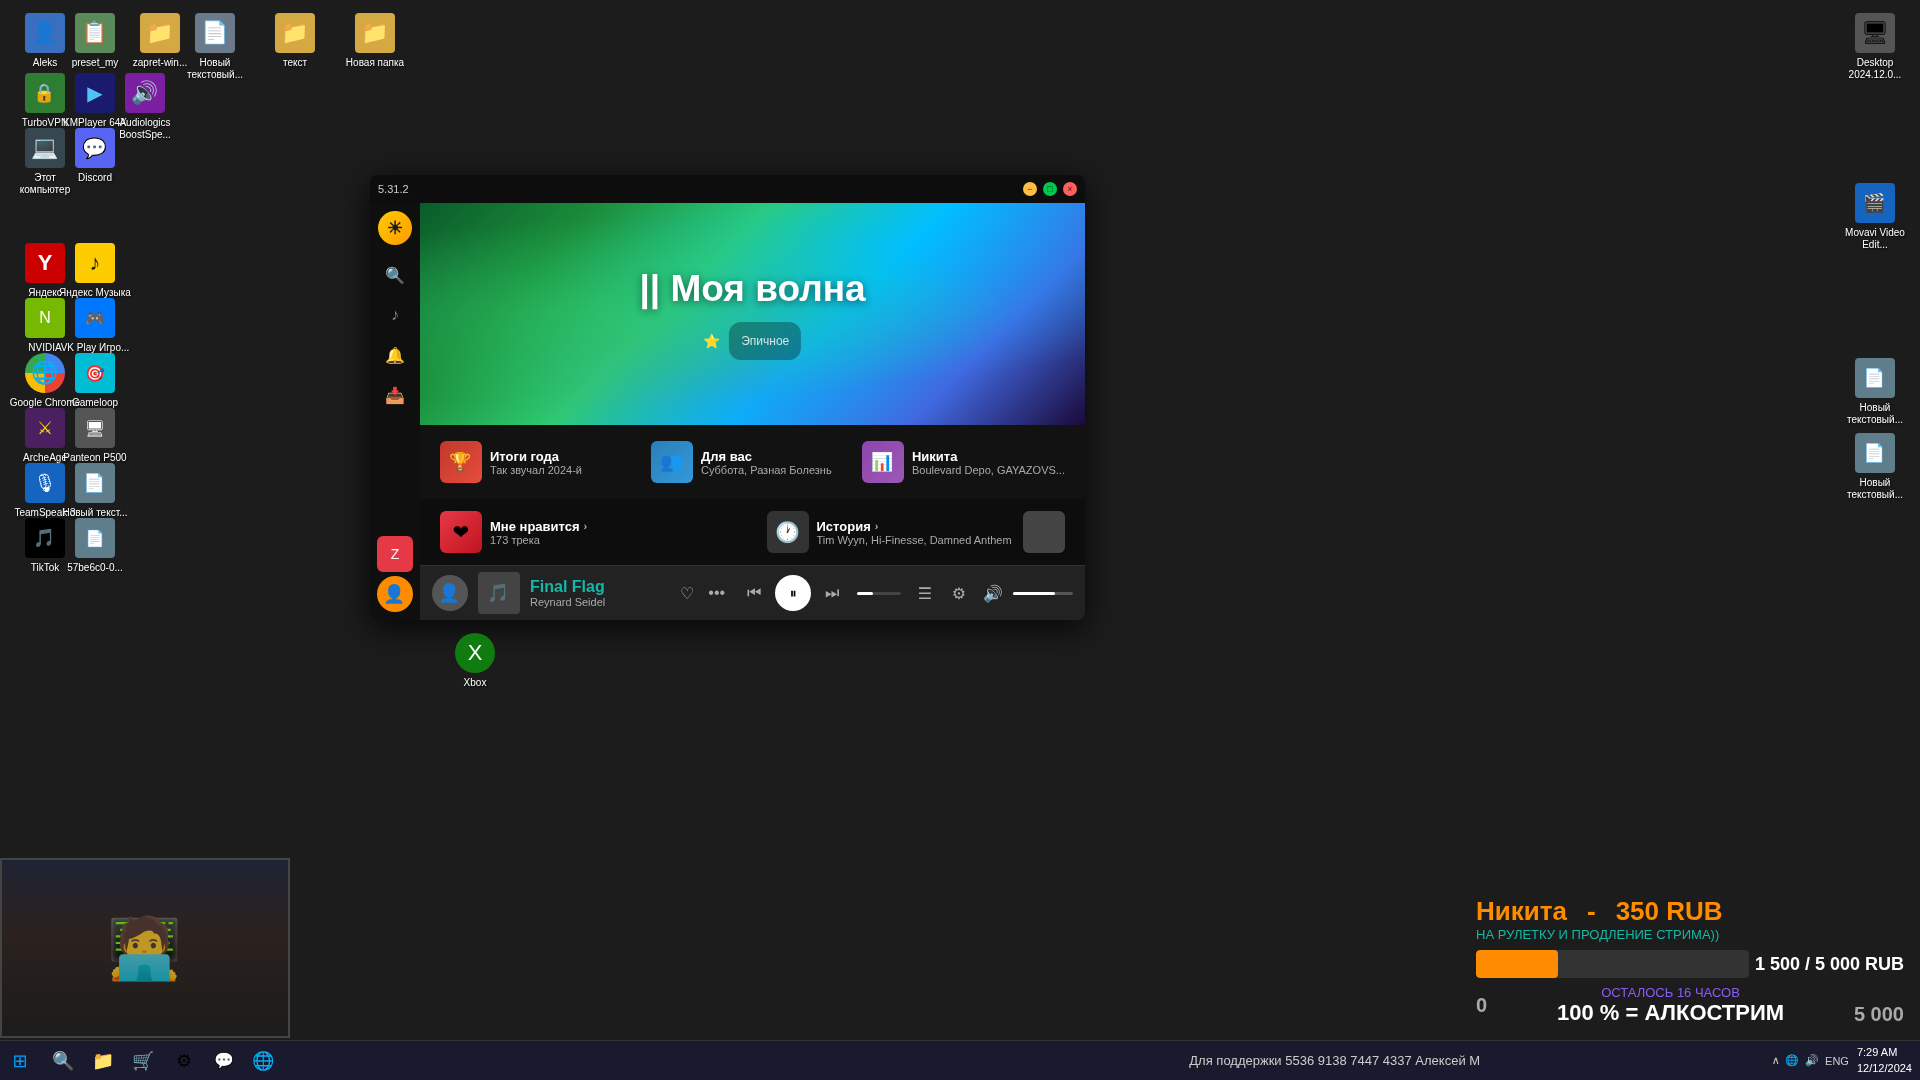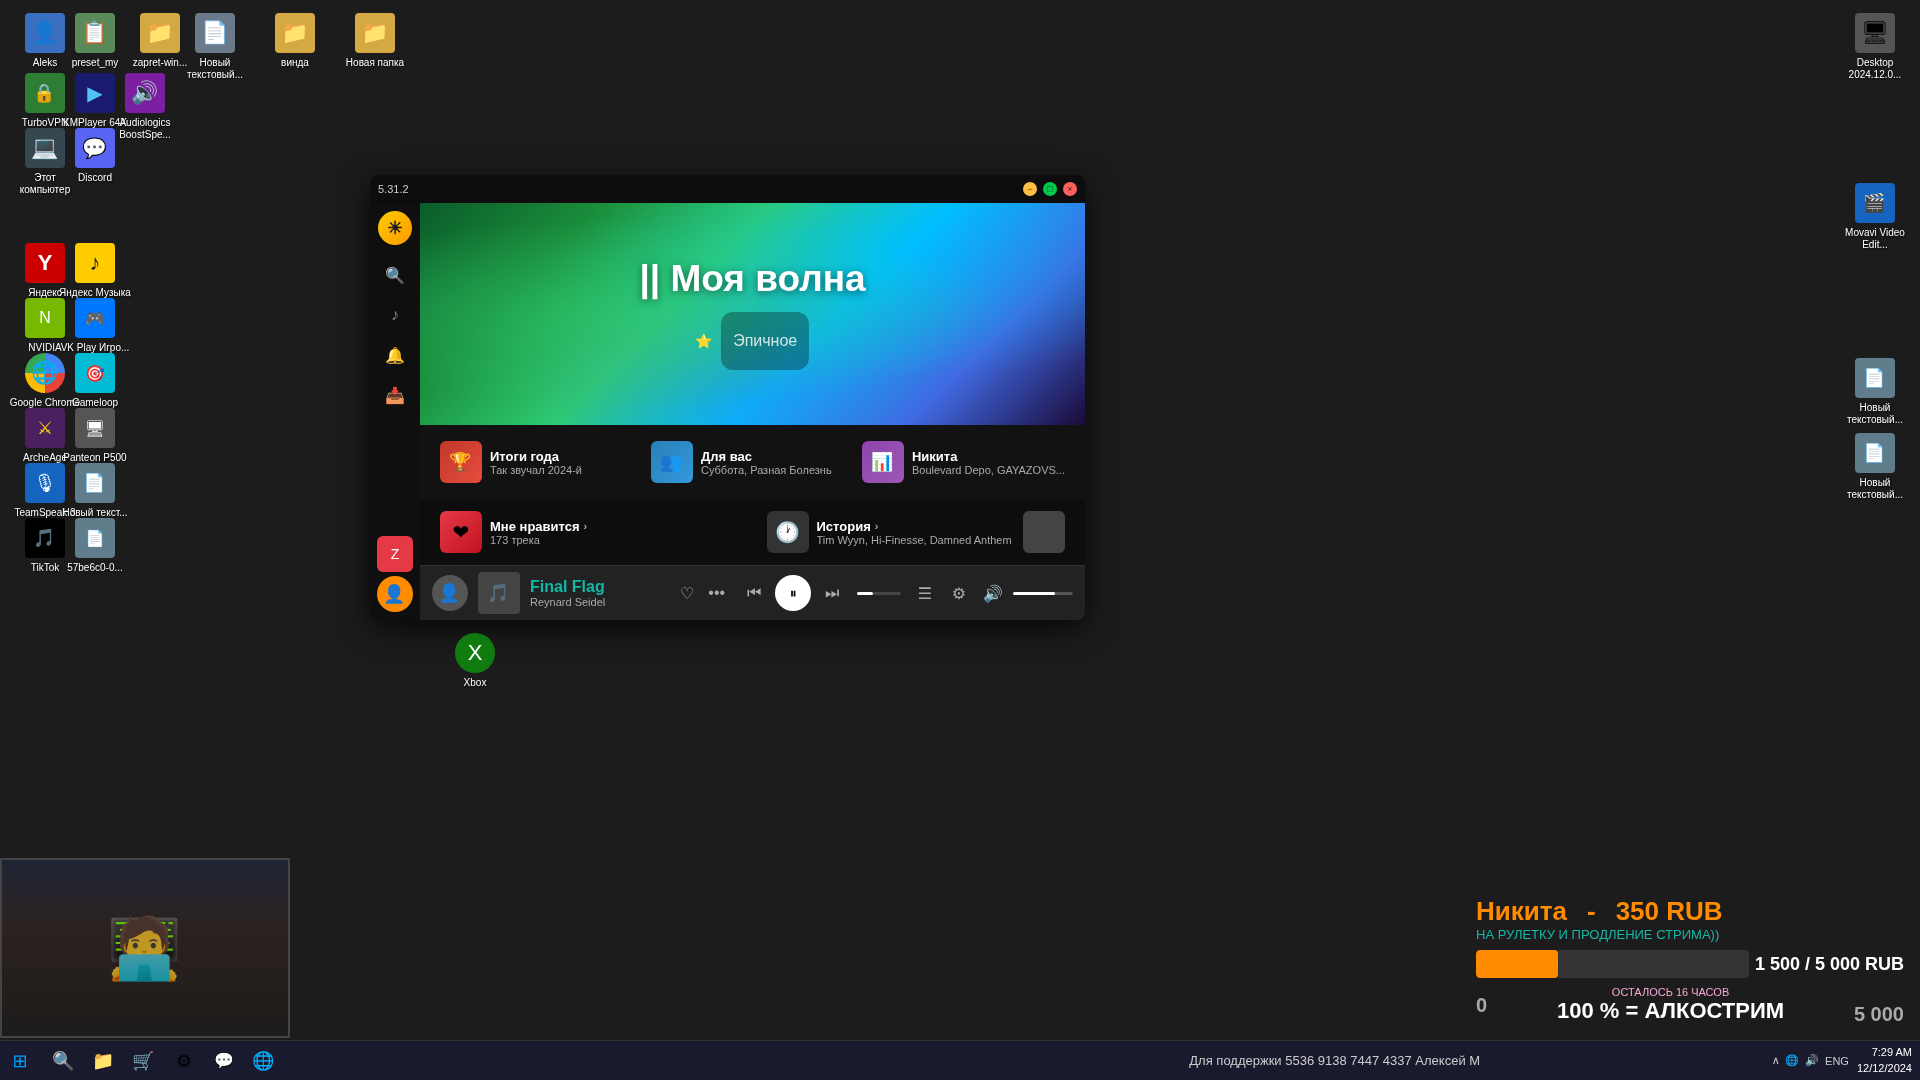--- a/index.html
+++ b/index.html
@@ -101,21 +101,21 @@
       padding: 0 8px;
     }
     .taskbar-tray-item {
       font-size: 11px;
       color: #ccc;
       cursor: pointer;
     }
     .taskbar-clock {
       font-size: 11px;
       color: #fff;
-      text-align: right;
+      text-align: left;
       padding-right: 8px;
       line-height: 1.4;
     }
     .taskbar-support-text {
       position: absolute;
       bottom: 10px;
       left: 0;
       right: 0;
       text-align: center;
       font-size: 13px;
@@ -265,24 +265,24 @@
       white-space: nowrap;
     }
     .hero-subtitle {
       margin-top: 12px;
       display: flex;
       align-items: center;
       justify-content: center;
       gap: 8px;
     }
     .hero-subtitle-text {
-      font-size: 16px;
+      font-size: 12px;
       color: rgba(255,255,255,0.8);
       background: rgba(0,0,0,0.3);
-      padding: 20px 12px;
+      padding: 12px 12px;
       border-radius: 12px;
     }
     .hero-star {
       font-size: 14px;
     }
 
     
     .music-cards {
       display: flex;
       gap: 0;
@@ -629,21 +629,21 @@
     <div class="desktop-icon" style="top:5px;left:120px;">
       <div class="icon-img" style="background:#d4a843;">📁</div>
       <span class="icon-label">zapret-win...</span>
     </div>
     <div class="desktop-icon" style="top:5px;left:175px;">
       <div class="icon-img" style="background:#6a7a8a;">📄</div>
       <span class="icon-label">Новый текстовый...</span>
     </div>
     <div class="desktop-icon" style="top:5px;left:255px;">
       <div class="icon-img" style="background:#d4a843;">📁</div>
-      <span class="icon-label">винда</span>
+      <span class="icon-label">текст</span>
     </div>
     <div class="desktop-icon" style="top:5px;left:335px;">
       <div class="icon-img" style="background:#d4a843;">📁</div>
       <span class="icon-label">Новая папка</span>
     </div>
 
     <div class="desktop-icon" style="top:65px;left:5px;">
       <div class="icon-img" style="background:#2e7d32; color:#fff; font-size:18px;">🔒</div>
       <span class="icon-label">TurboVPN</span>
     </div>
@@ -892,21 +892,21 @@
     <div class="donation-subtitle">НА РУЛЕТКУ И ПРОДЛЕНИЕ СТРИМА))</div>
     <div class="donation-bar-container">
       <div class="donation-bar-bg">
         <div class="donation-bar-fill" style="width:30%;"></div>
       </div>
       <span class="donation-amount">1 500 / 5 000 RUB</span>
     </div>
     <div class="donation-stats">
       <span class="donation-stats-left">0</span>
       <div style="text-align:center;">
-        <div style="font-size:11px; color:#f9a8d4;">ОСТАЛОСЬ 16 ЧАСОВ</div>
+        <div style="font-size:13px; color:#8b5cf6;">ОСТАЛОСЬ 16 ЧАСОВ</div>
         <div class="donation-stats-pct">100 % = АЛКОСТРИМ</div>
       </div>
       <span class="donation-stats-right">5 000</span>
     </div>
   </div>
 
   <div class="taskbar">
     <div class="taskbar-start">
       <span style="font-size:18px; color:#00a2ff;">⊞</span>
     </div>

